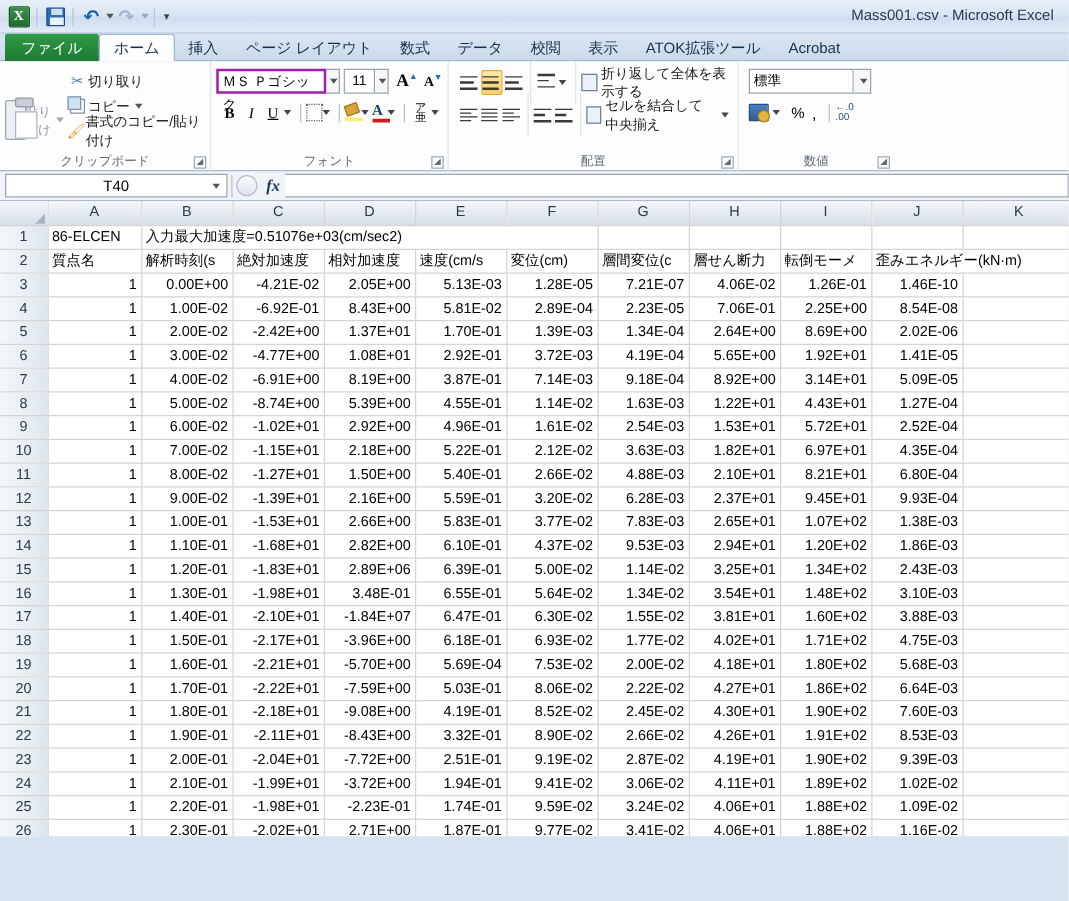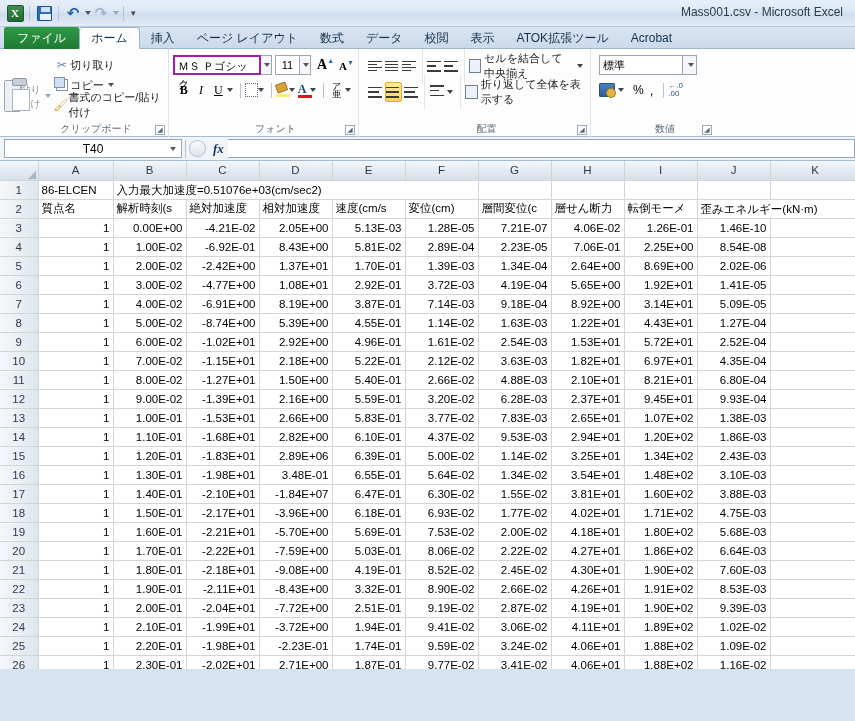--- a/index.html
+++ b/index.html
@@ -71,21 +71,21 @@
 
   
   .ribbon{
     height:88px; background:#fdfdfd;
     border-bottom:1px solid #a7bace;
     display:flex; position:relative;
   }
   .group{ position:relative; height:88px; padding:2px 4px 0 4px; }
   .group + .group{ border-left:1px solid #dde4ec; }
   .group-label{
-    position:absolute; bottom:1px; left:12px; width:100%;
+    position:absolute; bottom:1px; left:0; width:100%;
     text-align:center; font-size:10px; color:#5d6b7c;
   }
   .dialog-launcher{
     position:absolute; bottom:2px; right:3px; width:10px;height:10px;
     border:1px solid #9aaabb; color:#5d6b7c; font-size:7px; line-height:8px; text-align:center;
   }
 
   
   .g-clip{ width:168px; display:flex; }
   .paste-btn{ width:56px; display:flex;flex-direction:row;align-items:center;justify-content:flex-start; padding-top:4px;}
@@ -326,67 +326,20 @@
         <span class="phonetic">ア亜</span>
         <span class="mini-caret"></span>
       </div>
       <div class="group-label">フォント</div>
       <div class="dialog-launcher">◢</div>
     </div>
 
     <div class="group g-align">
       <div class="al-row">
         <span class="al-btn">
-            <span class="lines left">
-              <i></i>
-              <i></i>
-              <i></i>
-              <i></i>
-            </span>
-          </span>
-        <span class="al-btn">
-            <span class="lines mid">
-              <i></i>
-              <i></i>
-              <i></i>
-              <i></i>
-            </span>
-          </span>
-        <span class="al-btn">
-            <span class="lines left">
-              <i></i>
-              <i></i>
-              <i></i>
-              <i></i>
-            </span>
-          </span>
-        <span class="sep-group"></span>
-        <span class="al-btn">
-            <span class="lines left">
-              <i></i>
-              <i></i>
-              <i></i>
-            </span>
-          </span>
-        <span class="al-btn">
-            <span class="lines left">
-              <i></i>
-              <i></i>
-              <i></i>
-            </span>
-          </span>
-        <span class="sep-group"></span>
-        <span class="txt-item">
-          <span class="merge-ico"></span>
-          <span>セルを結合して中央揃え</span>
-          <span class="mini-caret" style="margin-left:4px"></span>
-        </span>
-      </div>
-      <div class="al-row">
-        <span class="al-btn">
             <span class="lines top">
               <i></i>
               <i></i>
               <i></i>
             </span>
           </span>
         <span class="al-btn on">
             <span class="lines mid">
               <i></i>
               <i></i>
@@ -408,20 +361,67 @@
                 <i></i>
                 <i></i>
               </span>
             </span>
           </span>
         <span class="mini-caret"></span>
         <span class="sep-group"></span>
         <span class="txt-item">
           <span class="wrap-ico"></span>
           <span>折り返して全体を表示する</span>
+        </span>
+      </div>
+      <div class="al-row">
+        <span class="al-btn">
+            <span class="lines left">
+              <i></i>
+              <i></i>
+              <i></i>
+              <i></i>
+            </span>
+          </span>
+        <span class="al-btn">
+            <span class="lines mid">
+              <i></i>
+              <i></i>
+              <i></i>
+              <i></i>
+            </span>
+          </span>
+        <span class="al-btn">
+            <span class="lines left">
+              <i></i>
+              <i></i>
+              <i></i>
+              <i></i>
+            </span>
+          </span>
+        <span class="sep-group"></span>
+        <span class="al-btn">
+            <span class="lines left">
+              <i></i>
+              <i></i>
+              <i></i>
+            </span>
+          </span>
+        <span class="al-btn">
+            <span class="lines left">
+              <i></i>
+              <i></i>
+              <i></i>
+            </span>
+          </span>
+        <span class="sep-group"></span>
+        <span class="txt-item">
+          <span class="merge-ico"></span>
+          <span>セルを結合して中央揃え</span>
+          <span class="mini-caret" style="margin-left:4px"></span>
         </span>
       </div>
       <div class="group-label">配置</div>
       <div class="dialog-launcher">◢</div>
     </div>
 
     <div class="group g-num">
       <div style="display:flex;align-items:center;">
         <div class="numbox">標準</div>
         <div class="ddarrow" style="margin-top:4px">
@@ -748,21 +748,21 @@
             <td class="num">1.71E+02</td>
             <td class="num">4.75E-03</td>
             <td></td>
           </tr>
           <tr>
             <td class="rowhead">19</td>
             <td class="num">1</td>
             <td class="num">1.60E-01</td>
             <td class="num">-2.21E+01</td>
             <td class="num">-5.70E+00</td>
-            <td class="num">5.69E-01</td>
+            <td class="num">5.69E-04</td>
             <td class="num">7.53E-02</td>
             <td class="num">2.00E-02</td>
             <td class="num">4.18E+01</td>
             <td class="num">1.80E+02</td>
             <td class="num">5.68E-03</td>
             <td></td>
           </tr>
           <tr>
             <td class="rowhead">20</td>
             <td class="num">1</td>

